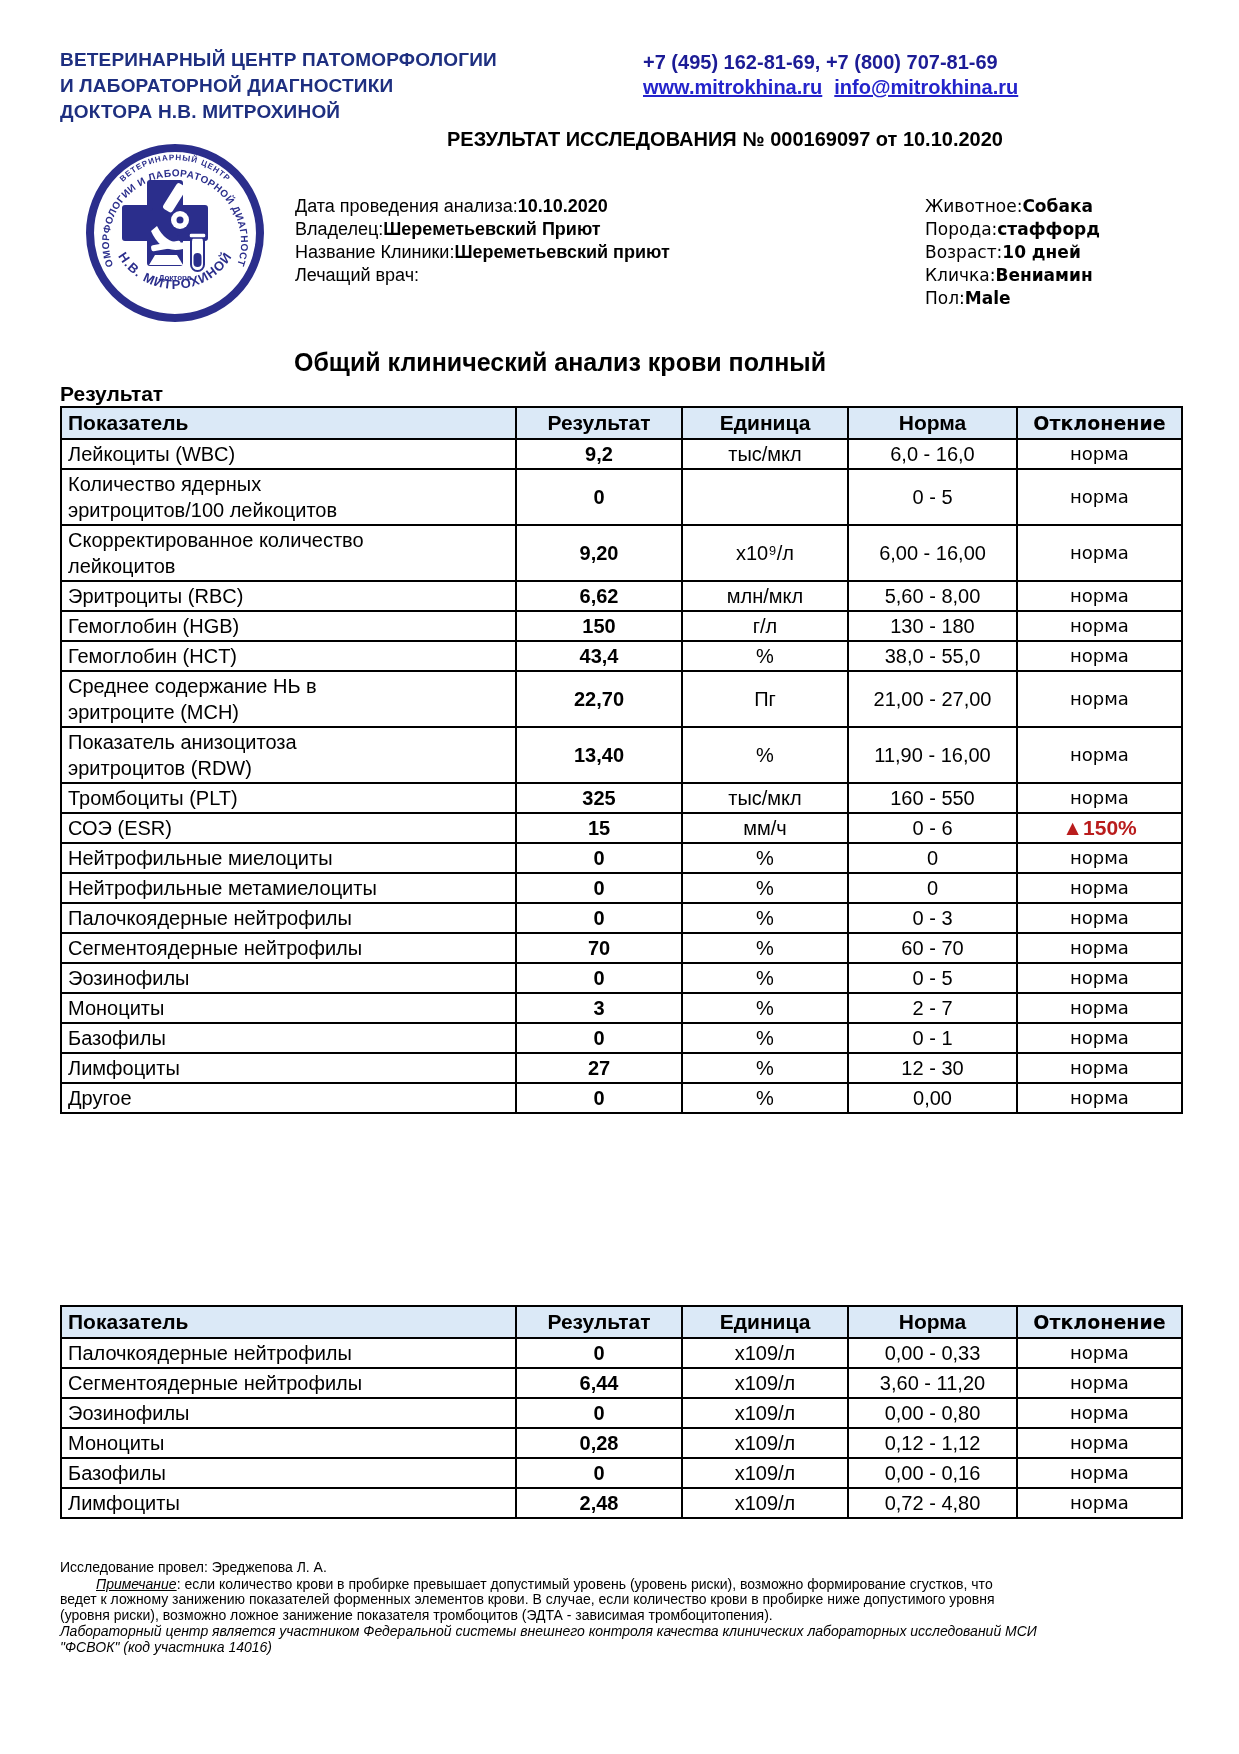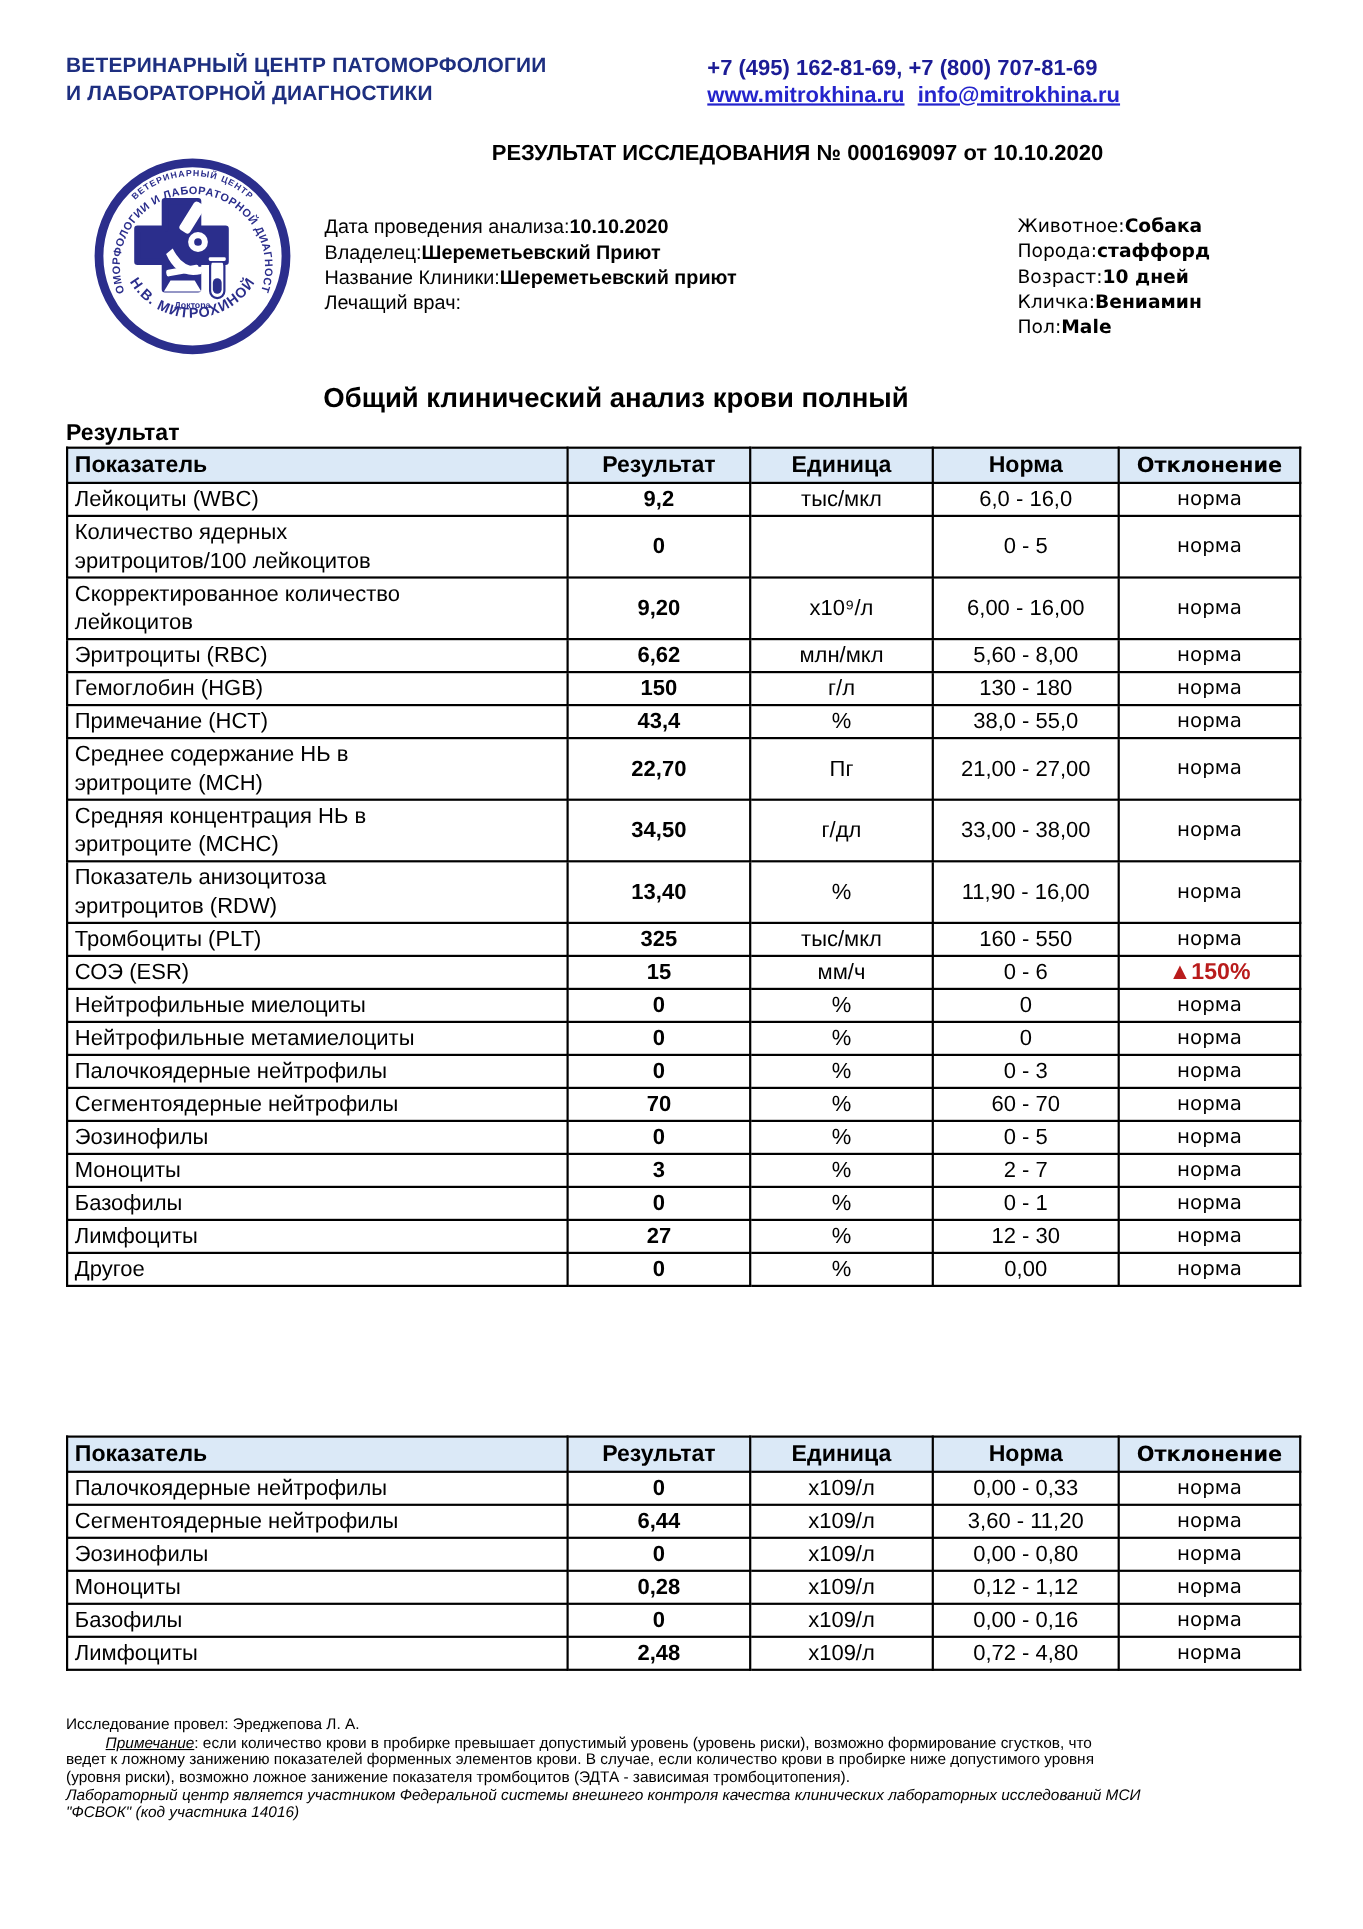--- a/index.html
+++ b/index.html
@@ -65,20 +65,21 @@
   .footer .labnote{font-style:italic;white-space:pre-line;margin-top:1px;}
 </style>
 </head>
 <body>
 
 <div class="page">
 
   <div class="clinic">
     <div>ВЕТЕРИНАРНЫЙ ЦЕНТР ПАТОМОРФОЛОГИИ</div>
     <div>И ЛАБОРАТОРНОЙ ДИАГНОСТИКИ</div>
+    <div>ДОКТОРА Н.В. МИТРОХИНОЙ</div>
   </div>
 
   <div class="contacts">
     <div class="phones">+7 (495) 162-81-69, +7 (800) 707-81-69</div>
     <div class="links">
       <a>www.mitrokhina.ru</a><a>info@mitrokhina.ru</a>
     </div>
   </div>
 
   <div class="report-title">РЕЗУЛЬТАТ ИССЛЕДОВАНИЯ № 000169097 от 10.10.2020</div>
@@ -185,40 +186,32 @@
           <td class="c-dev">норма</td>
         </tr>
         <tr>
           <td class="c-name">Гемоглобин (HGB)</td>
           <td class="c-result">150</td>
           <td class="c-unit">г/л</td>
           <td class="c-norm">130 - 180</td>
           <td class="c-dev">норма</td>
         </tr>
         <tr>
-          <td class="c-name">Примечание (HCT)</td>
+          <td class="c-name">Гемоглобин (HCT)</td>
           <td class="c-result">43,4</td>
           <td class="c-unit">%</td>
           <td class="c-norm">38,0 - 55,0</td>
           <td class="c-dev">норма</td>
         </tr>
         <tr>
           <td class="c-name">Среднее содержание НЬ в
 эритроците (MCH)</td>
           <td class="c-result">22,70</td>
           <td class="c-unit">Пг</td>
           <td class="c-norm">21,00 - 27,00</td>
-          <td class="c-dev">норма</td>
-        </tr>
-        <tr>
-          <td class="c-name">Средняя концентрация НЬ в
-эритроците (MCHC)</td>
-          <td class="c-result">34,50</td>
-          <td class="c-unit">г/дл</td>
-          <td class="c-norm">33,00 - 38,00</td>
           <td class="c-dev">норма</td>
         </tr>
         <tr>
           <td class="c-name">Показатель анизоцитоза
 эритроцитов (RDW)</td>
           <td class="c-result">13,40</td>
           <td class="c-unit">%</td>
           <td class="c-norm">11,90 - 16,00</td>
           <td class="c-dev">норма</td>
         </tr>

